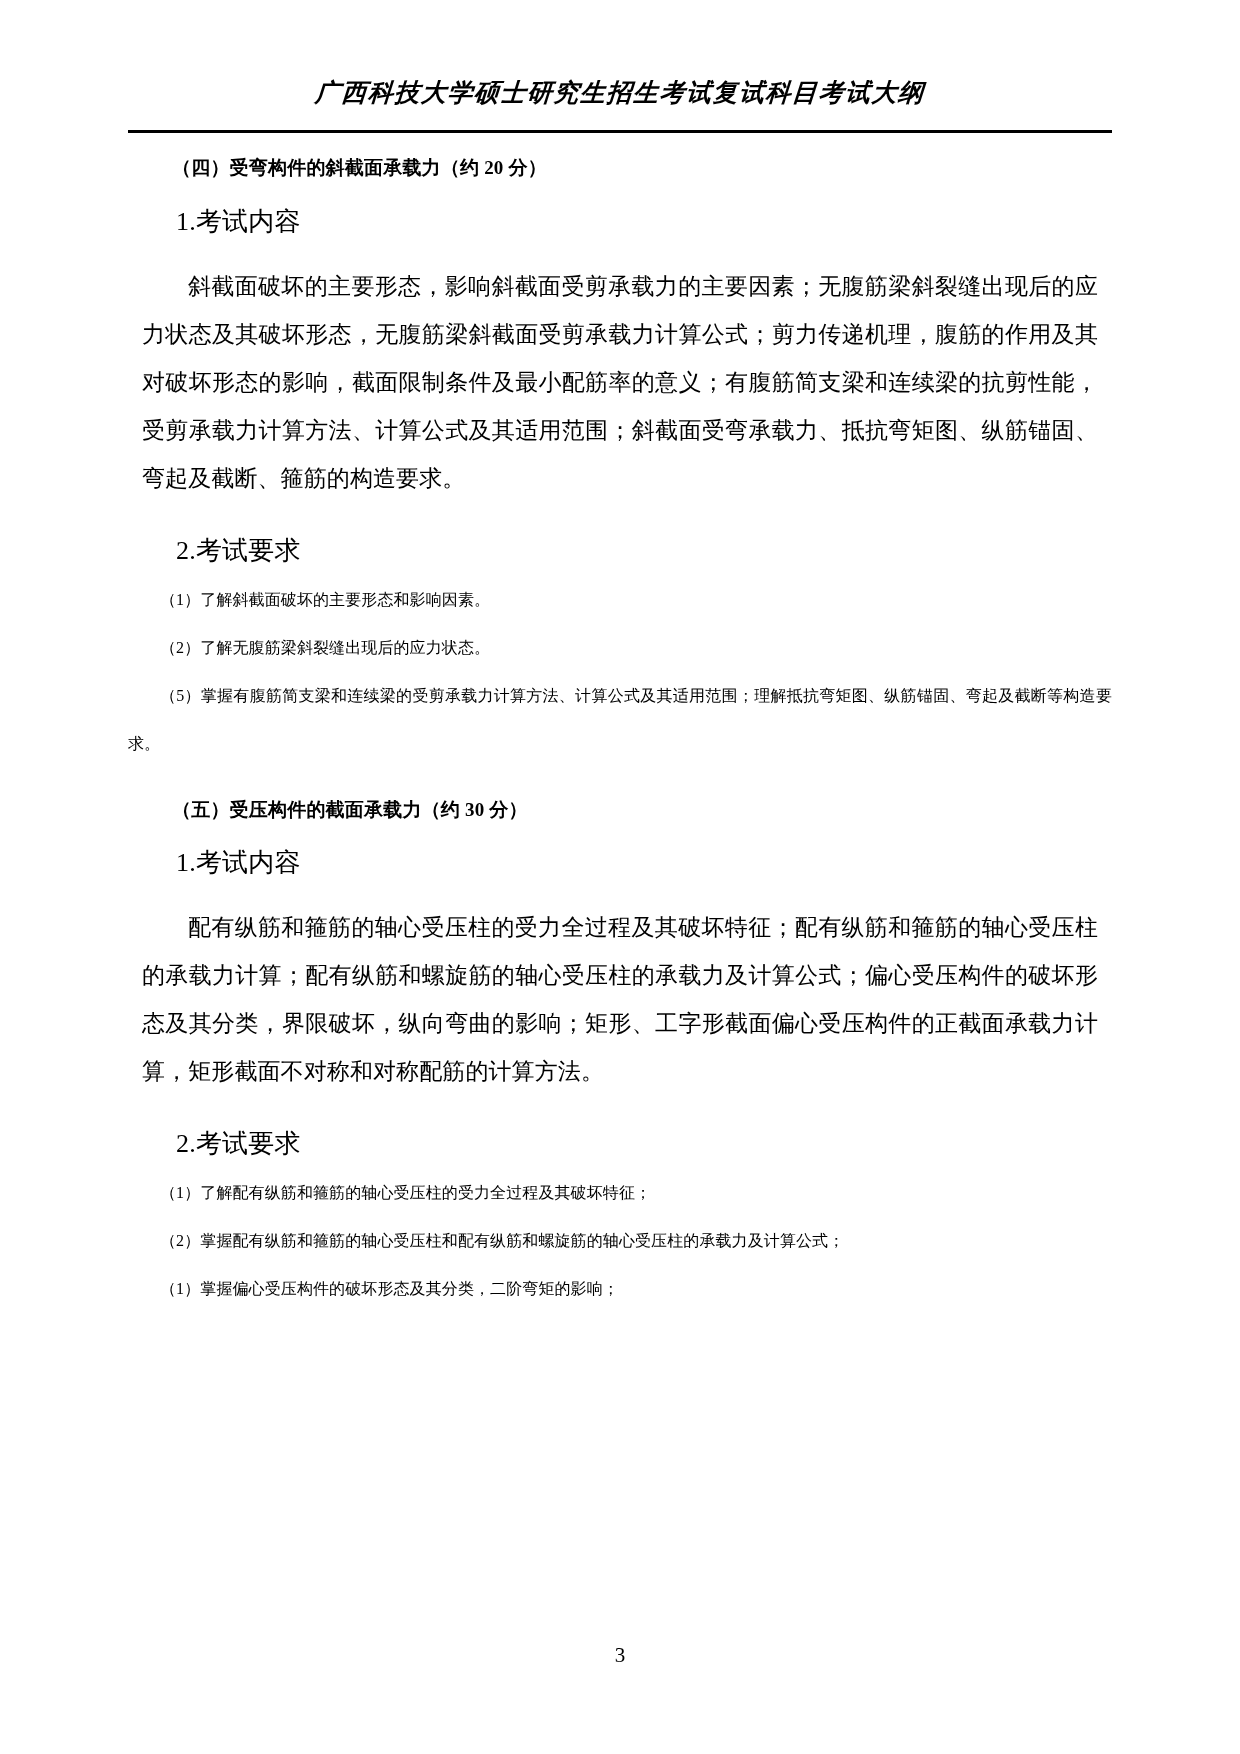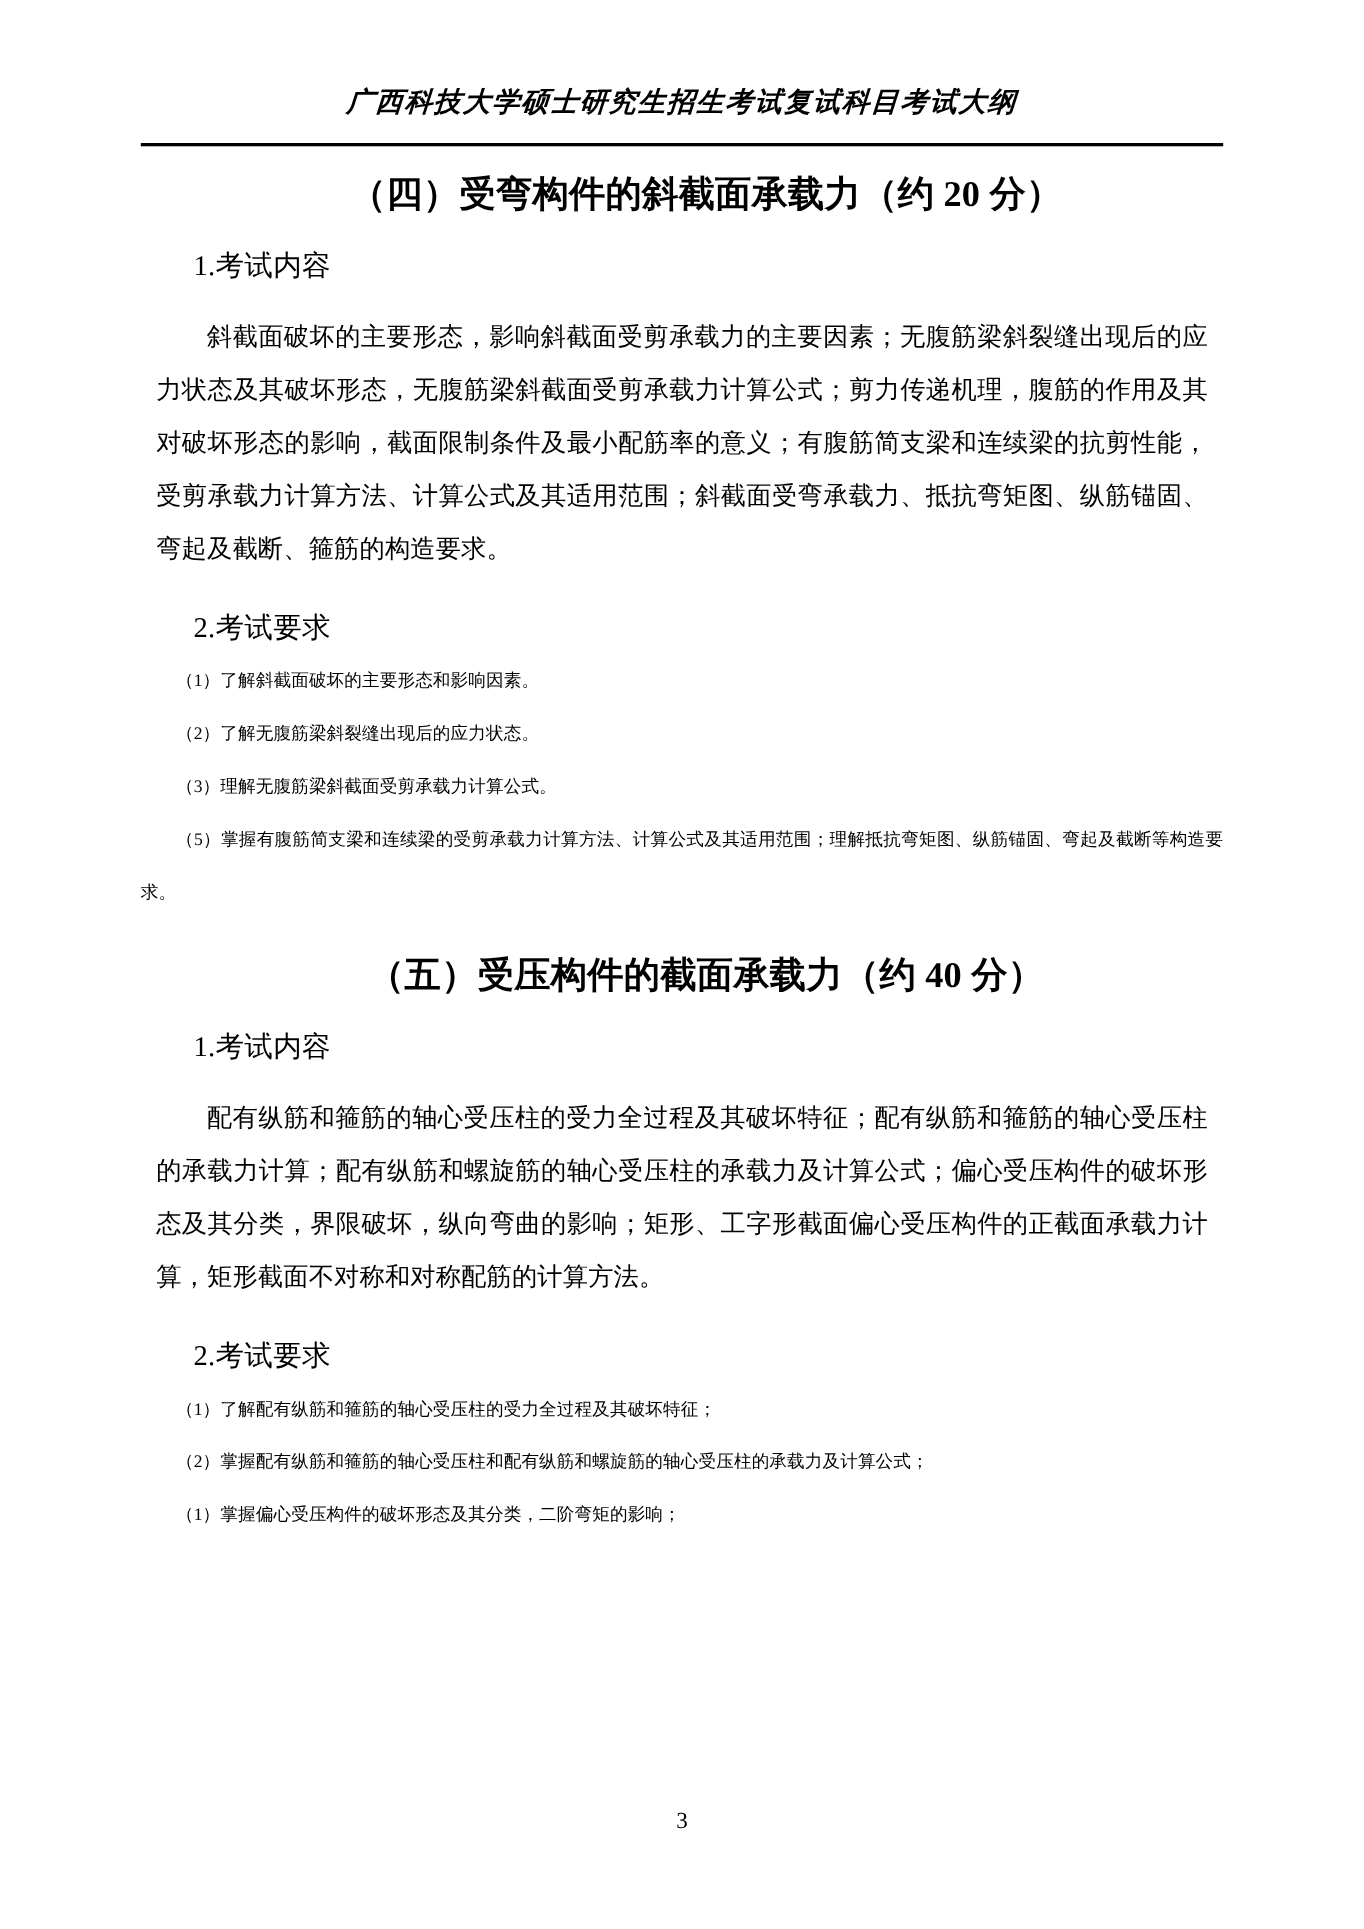--- a/index.html
+++ b/index.html
@@ -48,28 +48,27 @@
 
   
   .content {
     position: absolute;
     top: 146px;
     left: 128px;
     width: 984px;
   }
 
   .sec-heading {
-    font-size: 33px;
+    font-size: 19px;
     font-weight: bold;
     line-height: 1.45;
     margin: 0 0 0 0;
     padding: 8px 0 6px 44px;
     letter-spacing: 0.2px;
     white-space: nowrap;
-    text-align: center;
   }
   .sec-heading.spaced-top {
     padding-top: 28px;
   }
 
   .sub-heading {
     font-size: 26px;
     font-weight: normal;
     line-height: 1.5;
     padding: 14px 0 6px 48px;
@@ -124,24 +123,23 @@
     <div class="sec-heading">（四）受弯构件的斜截面承载力（约 20 分）</div>
 
     <div class="sub-heading">1.考试内容</div>
 
     <p class="para">斜截面破坏的主要形态，影响斜截面受剪承载力的主要因素；无腹筋梁斜裂缝出现后的应力状态及其破坏形态，无腹筋梁斜截面受剪承载力计算公式；剪力传递机理，腹筋的作用及其对破坏形态的影响，截面限制条件及最小配筋率的意义；有腹筋简支梁和连续梁的抗剪性能，受剪承载力计算方法、计算公式及其适用范围；斜截面受弯承载力、抵抗弯矩图、纵筋锚固、弯起及截断、箍筋的构造要求。</p>
 
     <div class="sub-heading">2.考试要求</div>
 
     <p class="item">（1）了解斜截面破坏的主要形态和影响因素。</p>
     <p class="item">（2）了解无腹筋梁斜裂缝出现后的应力状态。</p>
-    <p class="item">（3）理解无腹筋梁斜截面受剪承载力计算公式。</p>
     <p class="item">（5）掌握有腹筋简支梁和连续梁的受剪承载力计算方法、计算公式及其适用范围；理解抵抗弯矩图、纵筋锚固、弯起及截断等构造要求。</p>
 
-    <div class="sec-heading spaced-top">（五）受压构件的截面承载力（约 40 分）</div>
+    <div class="sec-heading spaced-top">（五）受压构件的截面承载力（约 30 分）</div>
 
     <div class="sub-heading">1.考试内容</div>
 
     <p class="para">配有纵筋和箍筋的轴心受压柱的受力全过程及其破坏特征；配有纵筋和箍筋的轴心受压柱的承载力计算；配有纵筋和螺旋筋的轴心受压柱的承载力及计算公式；偏心受压构件的破坏形态及其分类，界限破坏，纵向弯曲的影响；矩形、工字形截面偏心受压构件的正截面承载力计算，矩形截面不对称和对称配筋的计算方法。</p>
 
     <div class="sub-heading">2.考试要求</div>
 
     <p class="item">（1）了解配有纵筋和箍筋的轴心受压柱的受力全过程及其破坏特征；</p>
     <p class="item">（2）掌握配有纵筋和箍筋的轴心受压柱和配有纵筋和螺旋筋的轴心受压柱的承载力及计算公式；</p>
     <p class="item">（1）掌握偏心受压构件的破坏形态及其分类，二阶弯矩的影响；</p>

